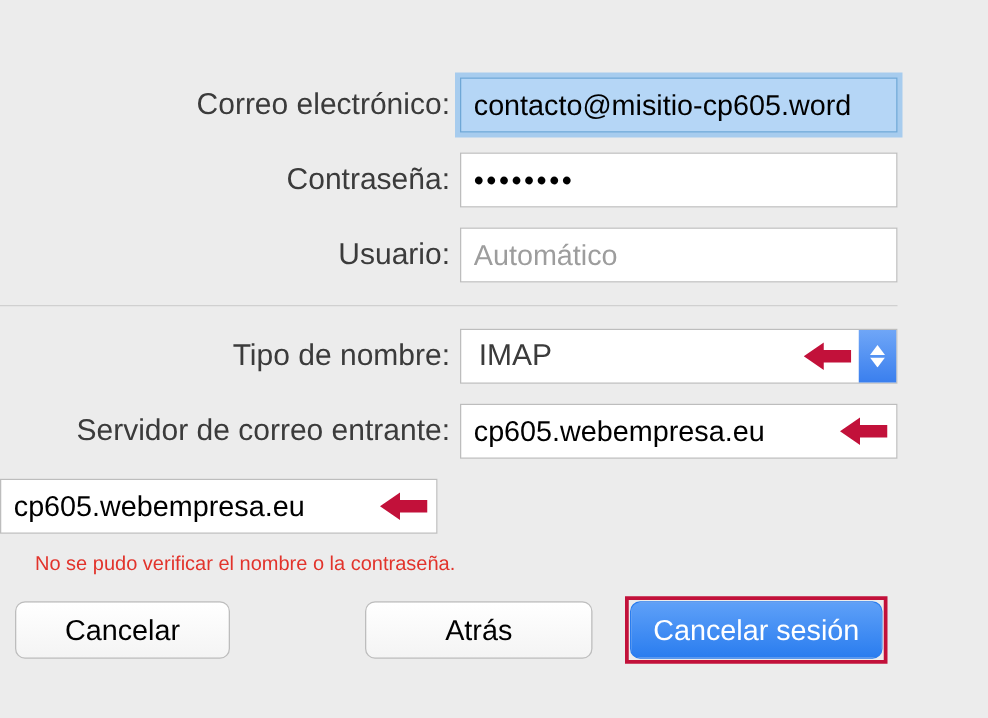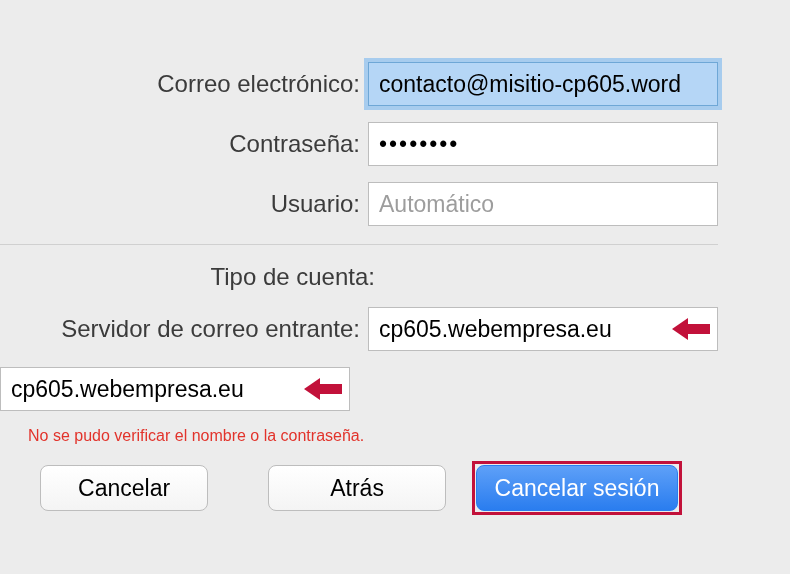--- a/index.html
+++ b/index.html
@@ -12,21 +12,21 @@
 input.txt.focused::selection{background:#b5d6f6}
 .hr{height:1px;background:#d0d0d0;margin:18px 0;width:100%}
 .select-wrap{width:350px;height:44px;background:#fff;border:1px solid #bdbdbd;display:flex;align-items:center;box-sizing:border-box;position:relative}
 .select-wrap .val{padding-left:14px;font-size:24px;color:#3b3b3b;flex:1}
 .select-btn{width:30px;height:100%;background:linear-gradient(#6fa6f7,#3a7fee);display:flex;flex-direction:column;align-items:center;justify-content:center;gap:2px}
 .select-btn svg{width:12px;height:8px;fill:#fff}
 .arrow-ann{position:absolute;right:-6px;top:50%;transform:translateY(-50%)}
 .arrow-ann.in-select{right:36px}
 .arrow-ann svg{display:block}
 .err{color:#e2332b;font-size:16px;margin:16px 0 20px 28px}
-.btns{display:flex;gap:30px;padding:0 40px;align-items:center}
+.btns{display:flex;gap:30px;padding:0 12px;align-items:center}
 .btn{height:44px;font-size:23px;border-radius:8px;border:1px solid #bdbdbd;background:linear-gradient(#ffffff,#f4f4f4);display:flex;align-items:center;justify-content:center;cursor:pointer}
 .btn.cancel{width:170px}
 .btn.spacer{flex:1;background:none;border:none;cursor:default}
 .btn.back{width:180px}
 .btn.primary{width:200px;background:linear-gradient(#5ea0f8,#2a7def);color:#fff;border:1px solid #2a7def}
 .primary-box{position:relative;display:inline-block}
 .primary-box::before{content:"";position:absolute;inset:-4px;border:3px solid #c2113a;pointer-events:none}
 input::placeholder{color:#9d9d9d}
 .top{padding-top:62px}
 </style>
@@ -54,21 +54,39 @@
     <div class="field">
       <input class="txt" placeholder="Automático" style="">
     </div>
   </div>
 </div>
 
 <div class="hr"></div>
 
 <div>
   <div class="row">
-    <div class="lbl">Tipo de cuenta:</div>
+    <div class="lbl">Tipo de nombre:</div>
+    <div class="field">
+      <div class="select-wrap">
+        <span class="val">IMAP</span>
+        <div class="select-btn">
+          <svg viewBox="0 0 12 8">
+                <polygon points="6,0 12,8 0,8"></polygon>
+              </svg>
+          <svg viewBox="0 0 12 8">
+                <polygon points="0,0 12,0 6,8"></polygon>
+              </svg>
+        </div>
+        <span class="arrow-ann in-select">
+          <svg width="38" height="26">
+                <polygon points="0,13 16,2 16,8 38,8 38,18 16,18 16,24" fill="#c2113a"></polygon>
+              </svg>
+        </span>
+      </div>
+    </div>
   </div>
 
   <div class="row">
     <div class="lbl">Servidor de correo entrante:</div>
     <div class="field">
       <input class="txt" value="cp605.webempresa.eu" style="">
       <span class="arrow-ann" style="right:8px">
         <svg width="38" height="26">
               <polygon points="0,13 16,2 16,8 38,8 38,18 16,18 16,24" fill="#c2113a"></polygon>
             </svg>

